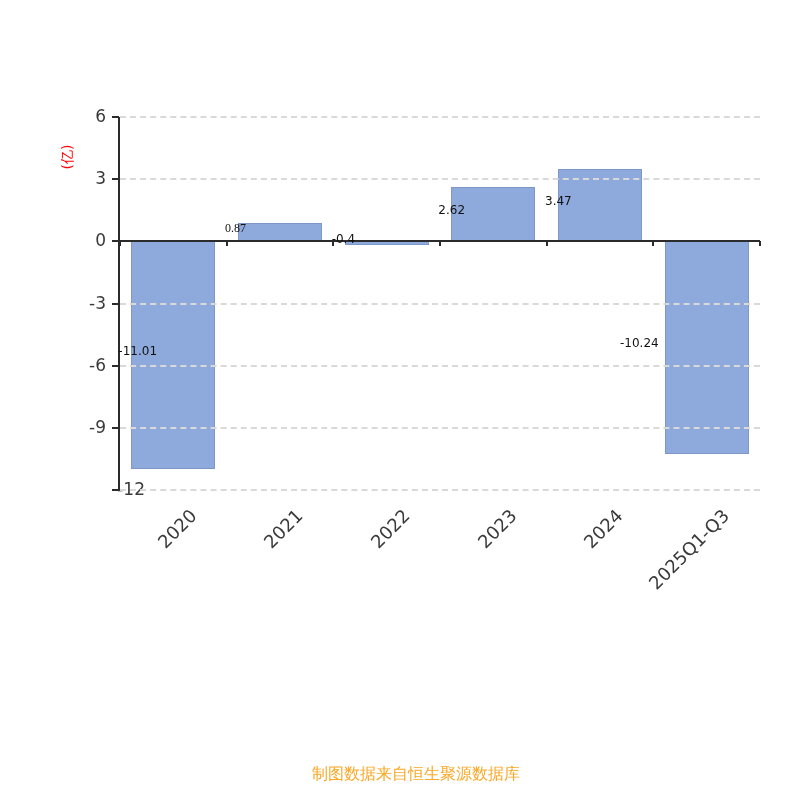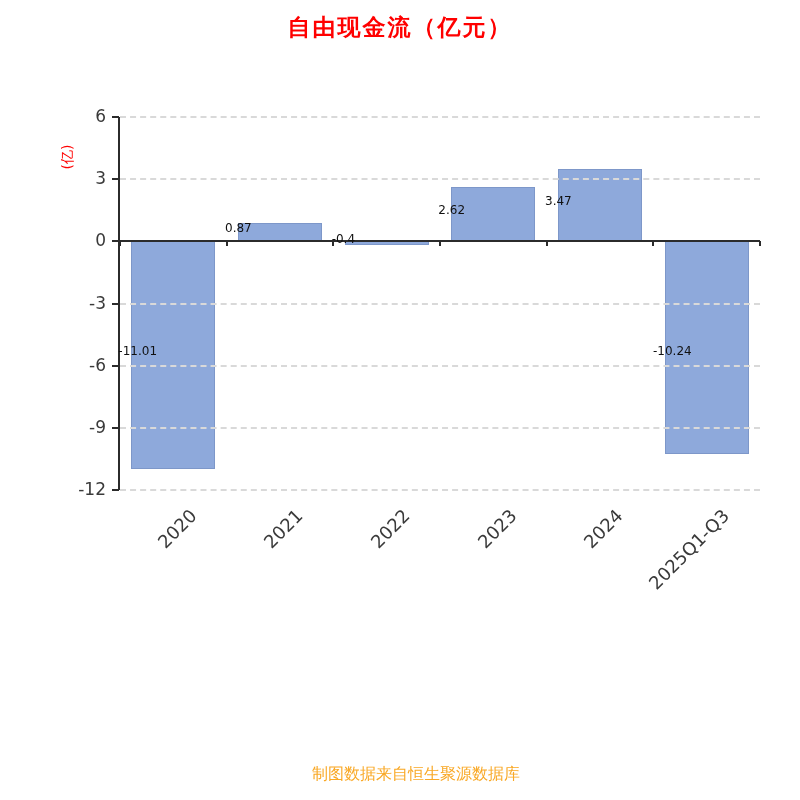--- a/index.html
+++ b/index.html
@@ -19,43 +19,42 @@
   .x-label{position:absolute;font-size:18px;color:#3a3a3a;white-space:nowrap;transform:rotate(-45deg);transform-origin:100% 0;z-index:6}
   .legend{position:absolute;top:727px;left:0;width:100%;display:flex;justify-content:center;align-items:center;gap:10px}
   .legend-swatch{display:inline-block;width:46px;height:18px;background:#8EA9DB;border:1px solid #7D97C9}
   .legend-label{font-size:17px;color:#333333}
   .footer{position:absolute;top:764px;left:16px;width:100%;text-align:center;font-size:16px;color:#F9A825}
 </style>
 </head>
 <body>
 
 <div class="container" id="container">
-  <div class="chart-title" style="color: rgb(255, 0, 0);">自由现金流（亿元）</div>
   <div class="y-axis-unit" style="color: rgb(255, 0, 0);">(亿)</div>
   <div class="plot" id="plot">
       <div class="gridline" style="top: -1px;"></div>
       <div class="gridline" style="top: 61.1667px;"></div>
       <div class="gridline" style="top: 185.5px;"></div>
       <div class="gridline" style="top: 247.667px;"></div>
       <div class="gridline" style="top: 309.833px;"></div>
       <div class="gridline" style="top: 372px;"></div>
       <div class="y-axis-line"></div>
       <div class="zero-line" style="top: 123.333px;"></div>
       <div class="bar" style="left: 11.3333px; top: 124.333px; width: 84px; height: 228.152px; background: rgb(142, 169, 219);"></div>
       <div class="bar-label" style="left: -1.66667px; top: 227.409px;">-11.01</div>
       <div class="bar" style="left: 118px; top: 106.305px; width: 84px; height: 18.0283px; background: rgb(142, 169, 219);"></div>
-      <div class="bar-label" style="left: 105px; top: 104.319px;">0.87</div>
+      <div class="bar-label" style="left: 105px; top: 104.319px; font-family: Liberation Serif, serif;">0.87</div>
       <div class="bar" style="left: 224.667px; top: 124.333px; width: 84px; height: 4.14444px; background: rgb(142, 169, 219);"></div>
       <div class="bar-label" style="left: 211.667px; top: 115.406px;">-0.4</div>
       <div class="bar" style="left: 331.333px; top: 70.0411px; width: 84px; height: 54.2922px; background: rgb(142, 169, 219);"></div>
       <div class="bar-label" style="left: 318.333px; top: 86.1872px;">2.62</div>
       <div class="bar" style="left: 438px; top: 52.4272px; width: 84px; height: 71.9061px; background: rgb(142, 169, 219);"></div>
       <div class="bar-label" style="left: 425px; top: 77.3803px;">3.47</div>
       <div class="bar" style="left: 544.667px; top: 124.333px; width: 84px; height: 212.196px; background: rgb(142, 169, 219);"></div>
-      <div class="bar-label" style="left: 533px; top: 219.431px; margin-top: 8px;">-10.24</div>
+      <div class="bar-label" style="left: 500px; top: 219.431px;">-10.24</div>
       <div class="x-tick" style="left: -1px; top: 124.333px;"></div>
       <div class="x-tick" style="left: 105.667px; top: 124.333px;"></div>
       <div class="x-tick" style="left: 212.333px; top: 124.333px;"></div>
       <div class="x-tick" style="left: 319px; top: 124.333px;"></div>
       <div class="x-tick" style="left: 425.667px; top: 124.333px;"></div>
       <div class="x-tick" style="left: 532.333px; top: 124.333px;"></div>
       <div class="x-tick" style="left: 639px; top: 124.333px;"></div>
     </div>
   <div class="footer" style="color: rgb(249, 168, 37);">制图数据来自恒生聚源数据库</div>
 <div class="y-tick-label" style="top: 106px;">6</div>
@@ -63,21 +62,21 @@
     <div class="y-tick-label" style="top: 168.167px;">3</div>
     <div class="y-tick" style="top: 178.167px; left: 112px;"></div>
     <div class="y-tick-label" style="top: 230.333px;">0</div>
     <div class="y-tick" style="top: 240.333px; left: 112px;"></div>
     <div class="y-tick-label" style="top: 292.5px;">-3</div>
     <div class="y-tick" style="top: 302.5px; left: 112px;"></div>
     <div class="y-tick-label" style="top: 354.667px;">-6</div>
     <div class="y-tick" style="top: 364.667px; left: 112px;"></div>
     <div class="y-tick-label" style="top: 416.833px;">-9</div>
     <div class="y-tick" style="top: 426.833px; left: 112px;"></div>
-    <div class="y-tick-label" style="top: 479px;">-12</div>
+    <div class="y-tick-label" style="top: 479px; margin-left: 39px;">-12</div>
     <div class="y-tick" style="top: 489px; left: 112px;"></div>
     <div class="x-label" style="top: 505px; right: 614.667px;">2020</div>
     <div class="x-label" style="top: 505px; right: 508px;">2021</div>
     <div class="x-label" style="top: 505px; right: 401.333px;">2022</div>
     <div class="x-label" style="top: 505px; right: 294.667px;">2023</div>
     <div class="x-label" style="top: 505px; right: 188px;">2024</div>
     <div class="x-label" style="top: 505px; right: 81.3333px;">2025Q1-Q3</div>
   </div>
 
 </body></html>

